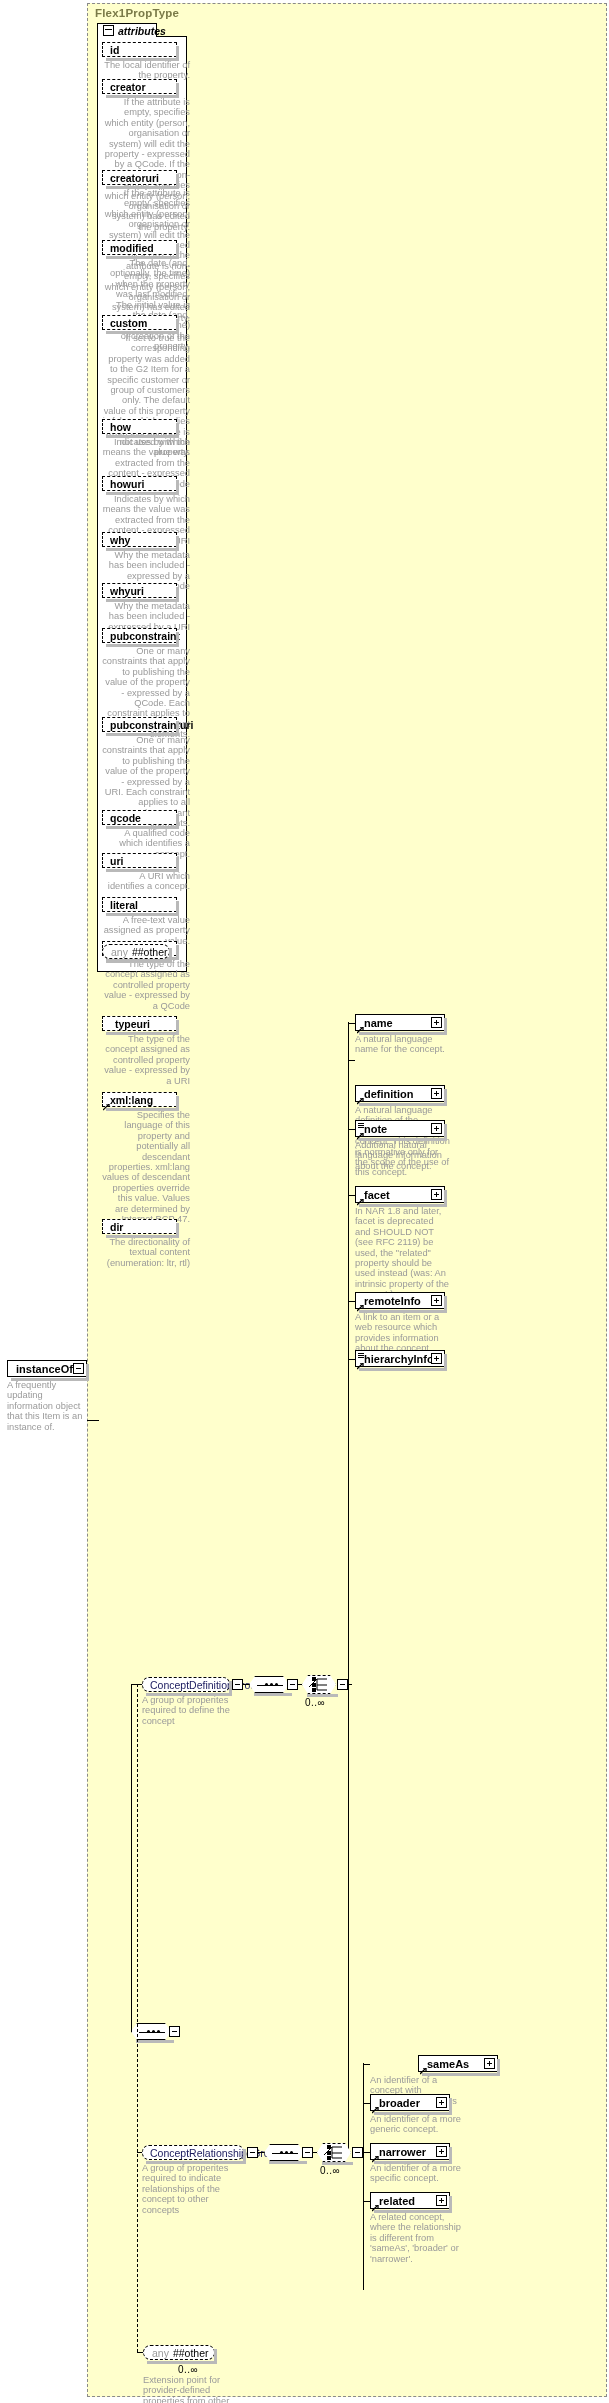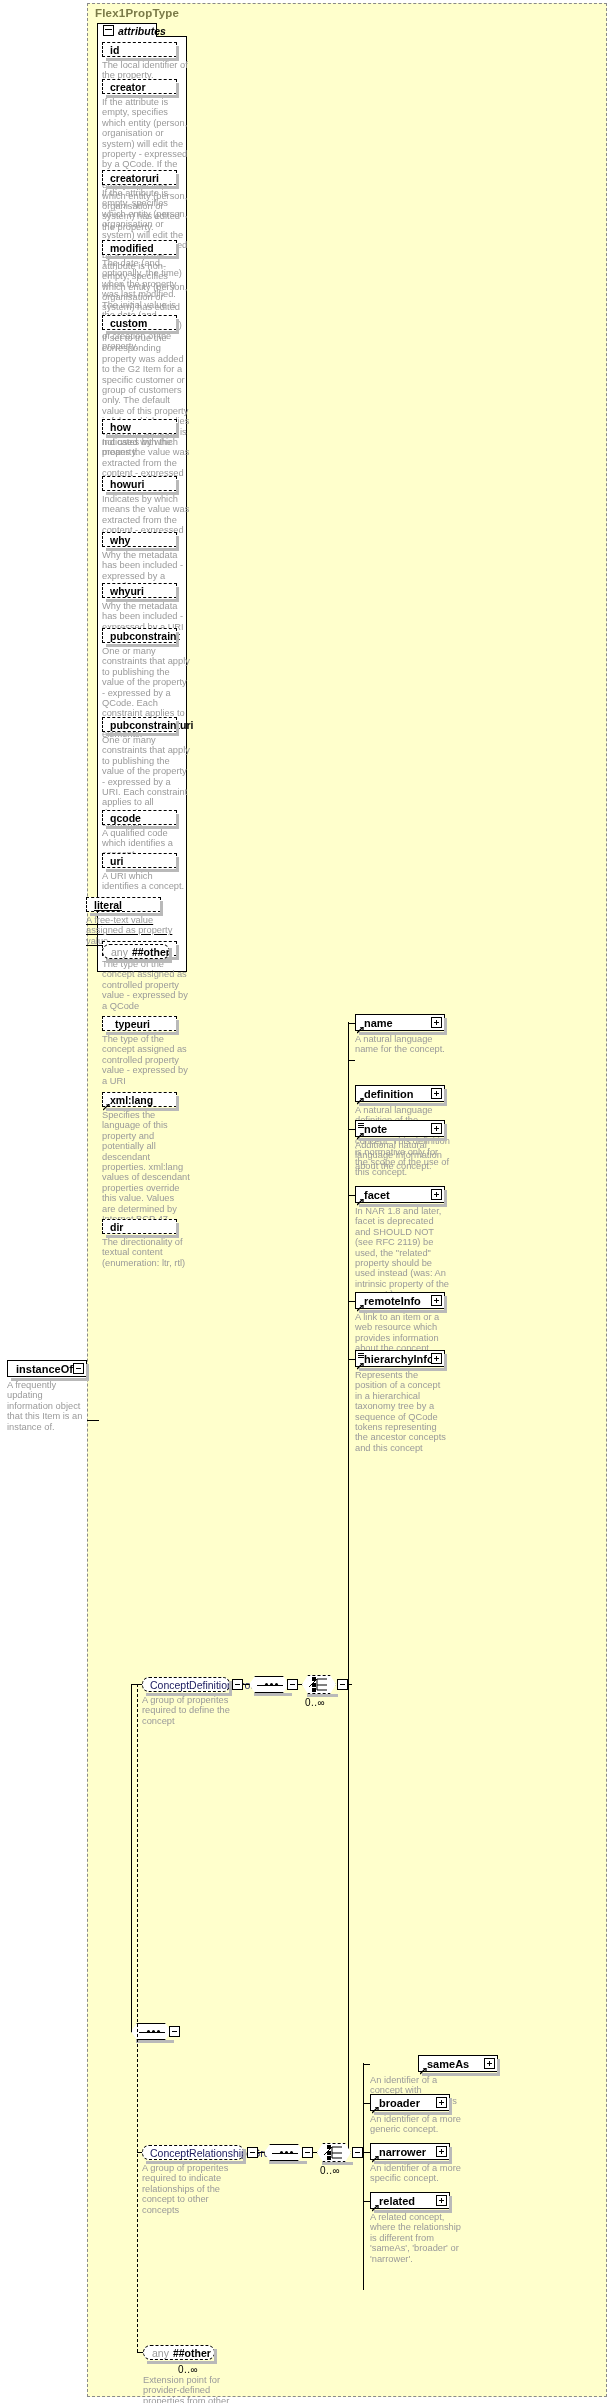--- a/index.html
+++ b/index.html
@@ -28,21 +28,21 @@
     box-sizing:border-box;display:flex;align-items:center;gap:4px;padding:0 5px;
     font-style:italic;font-size:10.5px;font-weight:bold;z-index:4;
   }
   .pm-box{
     width:9px;height:9px;border:1px solid #000;background:#fff;position:relative;
     display:inline-block;flex:0 0 auto;
   }
   .pm-box::before{content:"";position:absolute;left:1px;right:1px;top:3px;height:1px;background:#000;}
 
   
-  .attr-item{position:absolute;}
+  .attr-item{position:absolute;text-align:right;}
   .attr-chip{
     position:relative;border:1px dashed #000;background:#fff;box-sizing:border-box;
     height:15px;display:flex;align-items:center;padding-left:7px;
     font-weight:bold;font-size:10.5px;
   }
   .attr-chip .shadow{
     position:absolute;left:3px;top:15px;height:3px;right:-3px;background:#b9b9b9;
   }
   .attr-chip .shadow-r{
     position:absolute;top:3px;left:100%;width:3px;bottom:-3px;background:#b9b9b9;
@@ -78,21 +78,21 @@
   .grp-chip .shadow{position:absolute;left:3px;top:15px;height:3px;right:-3px;background:#b9b9b9;}
   .grp-chip .shadow-r{position:absolute;top:3px;left:100%;width:3px;bottom:-3px;background:#b9b9b9;}
 
   
   .any-chip{
     position:relative;border:1px dashed #000;border-radius:8px;background:#fff;
     height:15px;box-sizing:border-box;display:flex;align-items:center;gap:4px;
     padding:0 8px;font-size:10.5px;
   }
   .any-chip .any-kw{color:#9a9a9a;}
-  .any-chip .any-ns{font-weight:bold;color:#000;}
+  .any-chip .any-ns{font-weight:normal;color:#000;}
   .any-chip .shadow{position:absolute;left:3px;top:15px;height:3px;right:-3px;background:#b9b9b9;}
   .any-chip .shadow-r{position:absolute;top:3px;left:100%;width:3px;bottom:-3px;background:#b9b9b9;}
 
   
   .seq{
     position:absolute;width:40px;height:17px;border:1px solid #000;background:#fff;
     box-sizing:border-box;
     clip-path:polygon(6px 0,34px 0,40px 50%,34px 17px,6px 17px,0 50%);
   }
   .seq .line{position:absolute;top:8px;left:7px;width:26px;height:1px;background:#000;}
@@ -238,21 +238,21 @@
         <div class="doc">A qualified code which identifies a concept.</div>
       </div>
       <div class="attr-item" style="left:102px;top:853px;width:75px;">
         <div class="attr-chip" style="width:75px;">
           <span>uri</span>
           <span class="shadow"></span>
           <span class="shadow-r"></span>
         </div>
         <div class="doc">A URI which identifies a concept.</div>
       </div>
-      <div class="attr-item" style="left:86px;top:897px;width:75px;text-decoration:underline;">
+      <div class="attr-item" style="left:102px;top:897px;width:75px;">
         <div class="attr-chip" style="width:75px;">
           <span>literal</span>
           <span class="shadow"></span>
           <span class="shadow-r"></span>
         </div>
         <div class="doc">A free-text value assigned as property value.</div>
       </div>
       <div class="attr-item" style="left:102px;top:941px;width:75px;">
         <div class="attr-chip" style="width:75px;">
           <span>type</span>
@@ -459,21 +459,20 @@
               <polyline points="3,0 6,0 6,3" fill="none" stroke="#000" stroke-width="1.3"></polyline>
             </svg></span>
           <span class="seq-mark" style="left:2px;top:2px;">
             <i></i>
             <i></i>
             <i></i>
           </span>
           <span class="shadow"></span>
           <span class="shadow-r"></span>
         </div>
-        <div class="doc wide">Represents the position of a concept in a hierarchical taxonomy tree by a sequence of QCode tokens representing the ancestor concepts and this concept</div>
       </div>
       <div class="ln h" style="left:348px;top:1359px;width:7px;"></div>
     </div>
 
   <div class="grp" style="left:142px;top:2145px;width:102px;">
     <div class="grp-chip">
       <span>ConceptRelationshipsGroup</span>
       <span class="shadow"></span>
         <span class="shadow-r"></span>
     </div>

